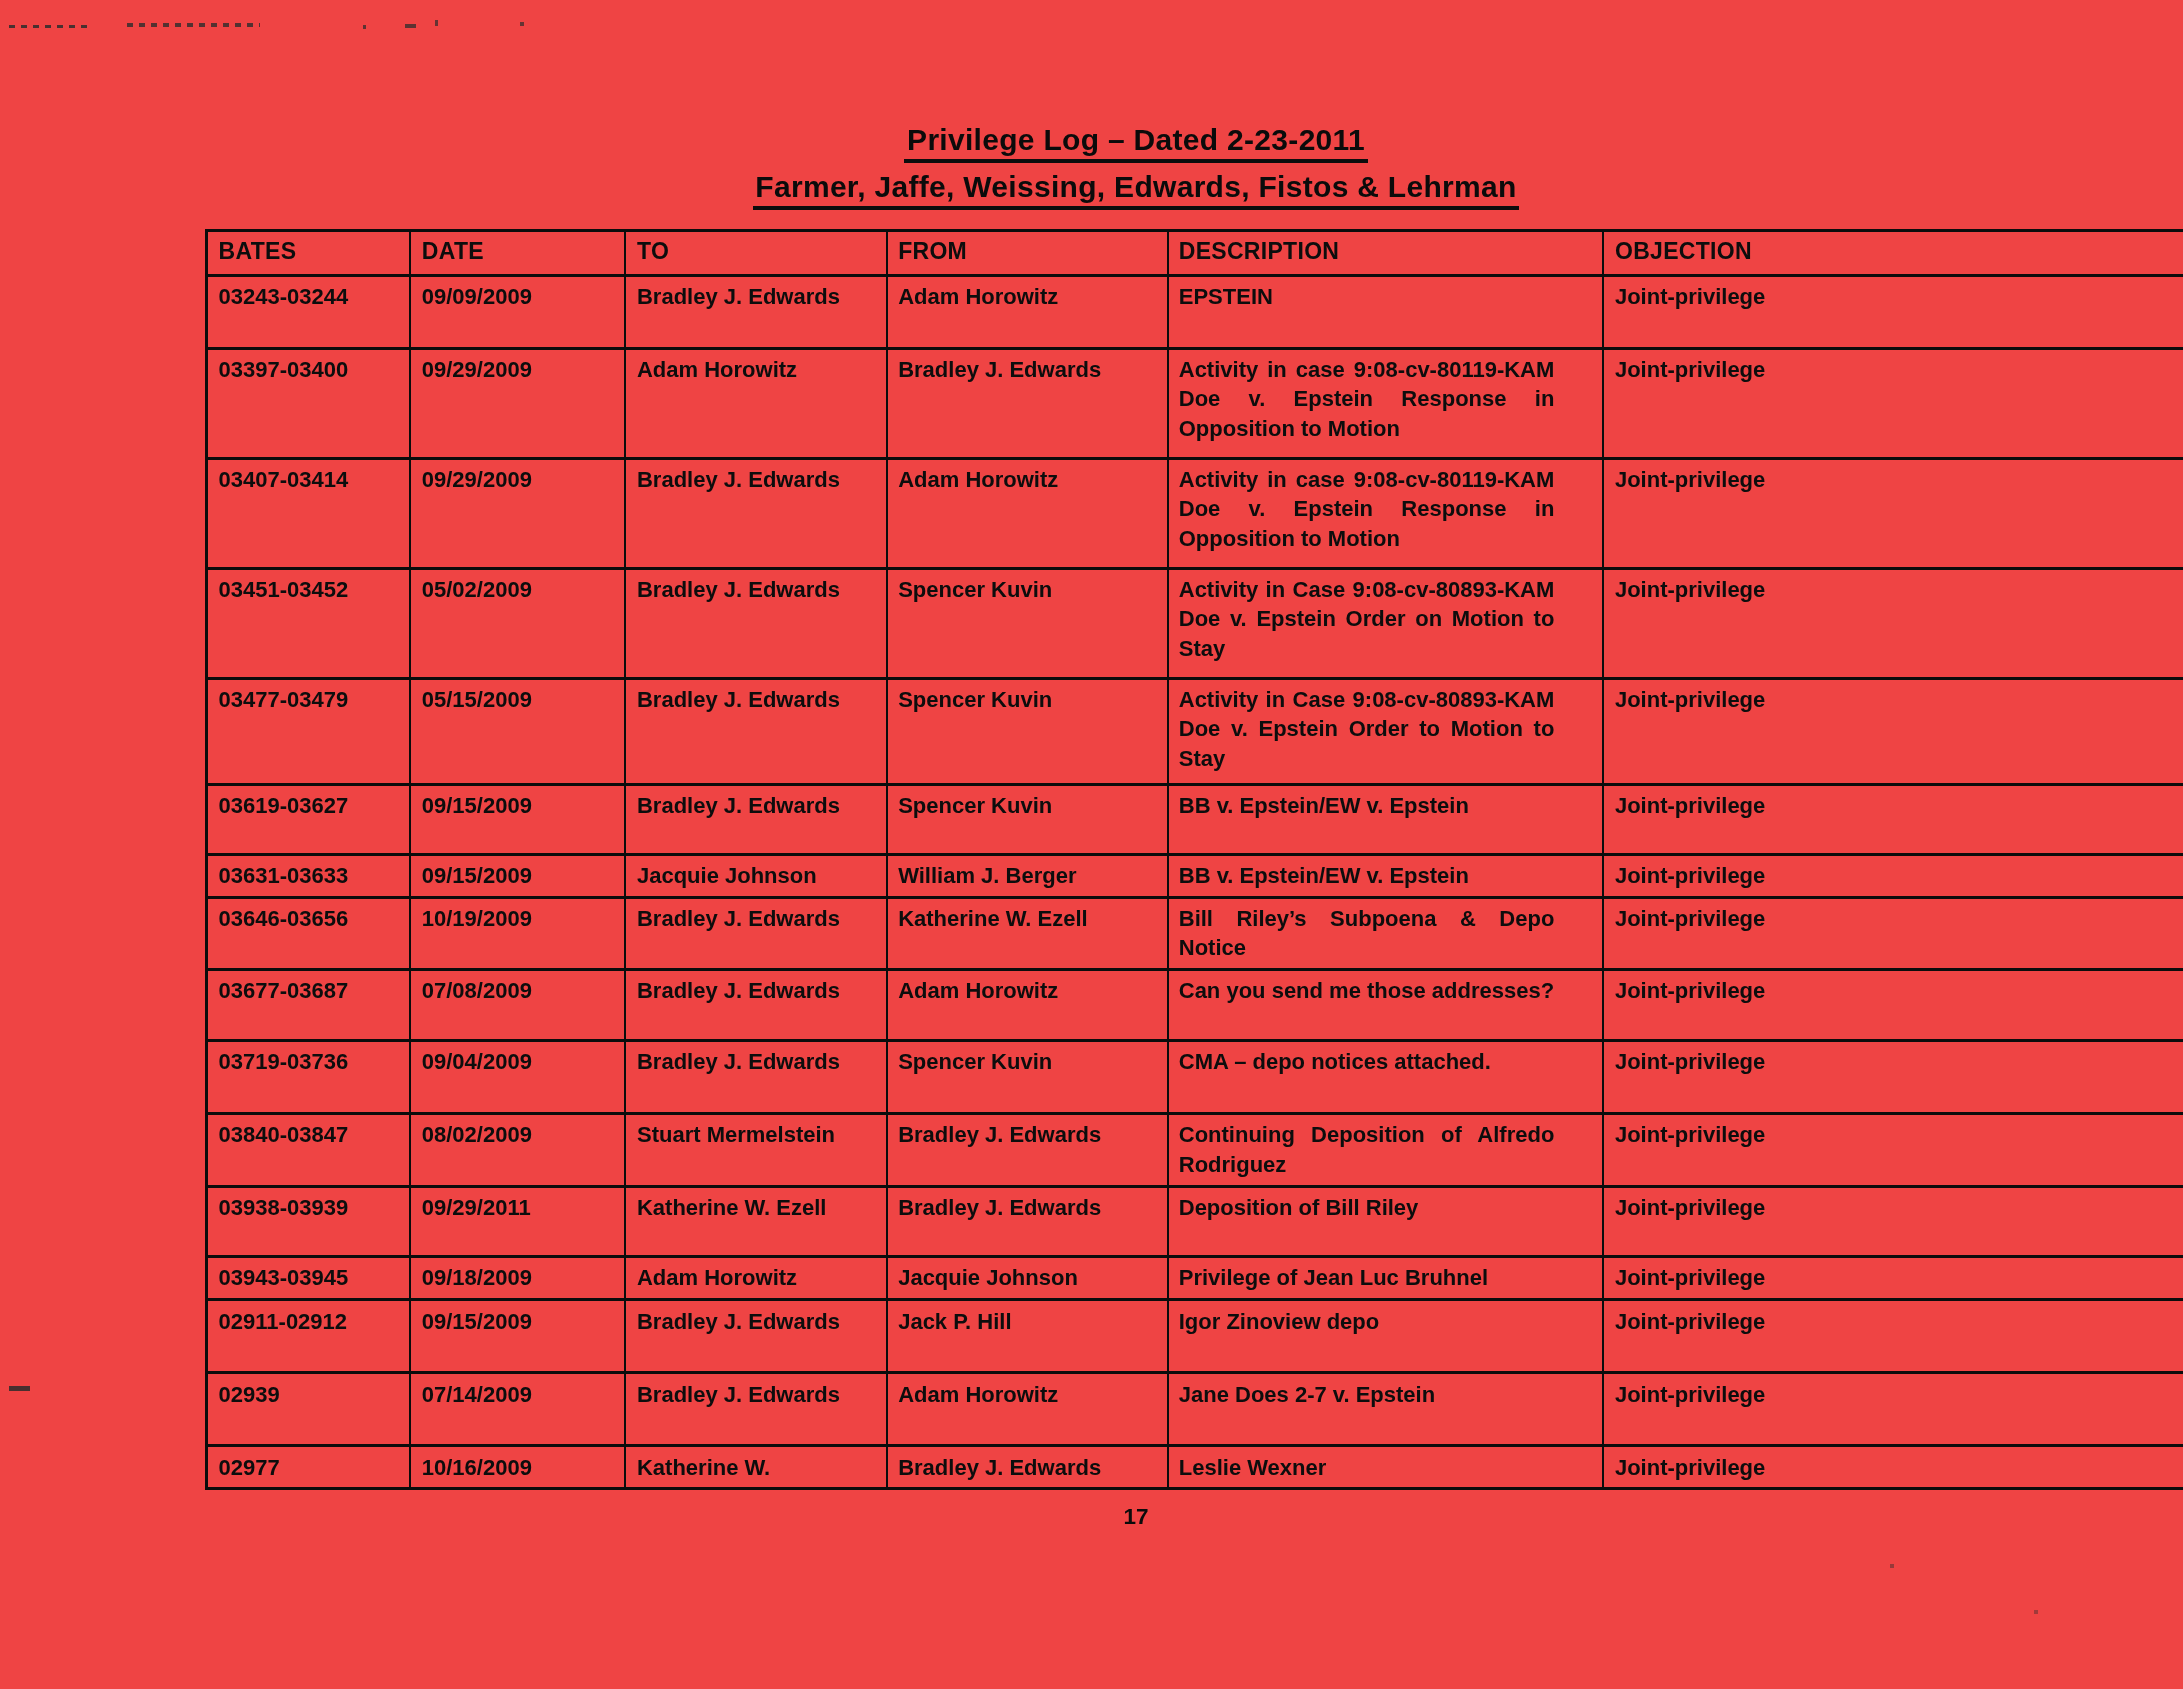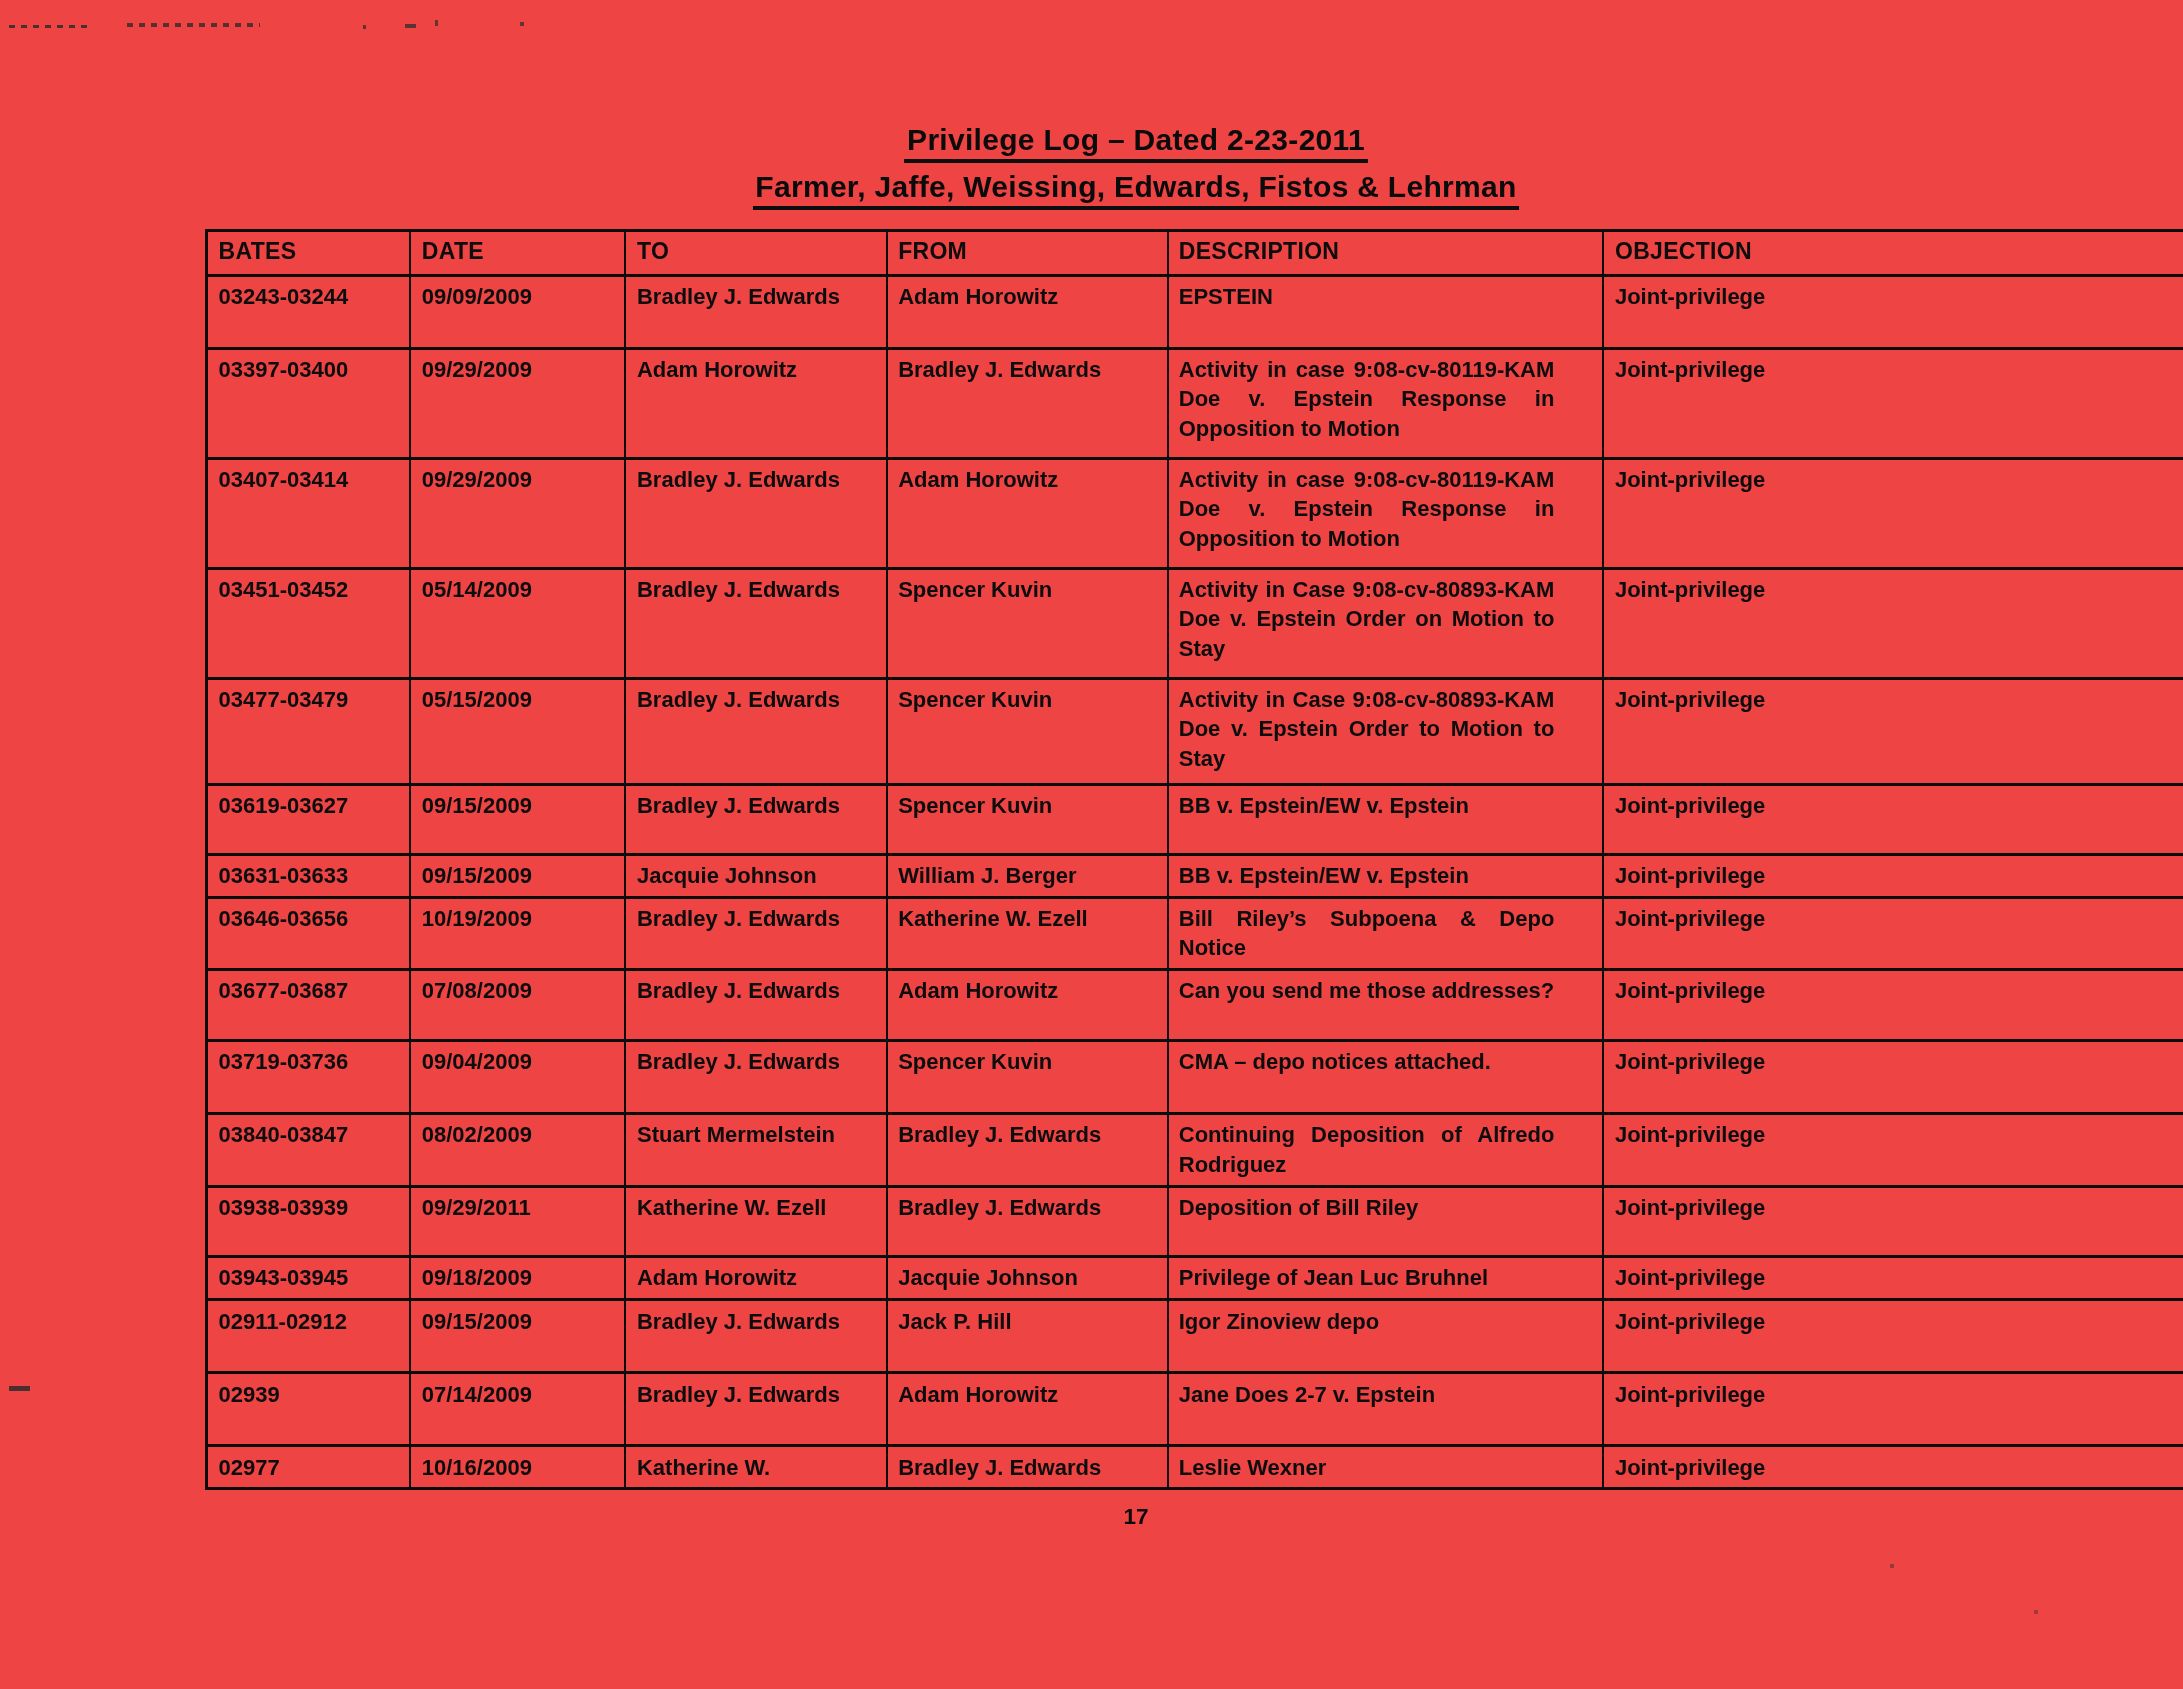--- a/index.html
+++ b/index.html
@@ -161,21 +161,21 @@
           <tr>
             <td class="col-bates">03407-03414</td>
             <td class="col-date">09/29/2009</td>
             <td class="col-to">Bradley J. Edwards</td>
             <td class="col-from">Adam Horowitz</td>
             <td class="col-description">Activity in case 9:08-cv-80119-KAM Doe v. Epstein Response in Opposition to Motion</td>
             <td class="col-objection">Joint-privilege</td>
           </tr>
           <tr>
             <td class="col-bates">03451-03452</td>
-            <td class="col-date">05/14/2009</td>
+            <td class="col-date">05/02/2009</td>
             <td class="col-to">Bradley J. Edwards</td>
             <td class="col-from">Spencer Kuvin</td>
             <td class="col-description">Activity in Case 9:08-cv-80893-KAM Doe v. Epstein Order on Motion to Stay</td>
             <td class="col-objection">Joint-privilege</td>
           </tr>
           <tr>
             <td class="col-bates">03477-03479</td>
             <td class="col-date">05/15/2009</td>
             <td class="col-to">Bradley J. Edwards</td>
             <td class="col-from">Spencer Kuvin</td>

